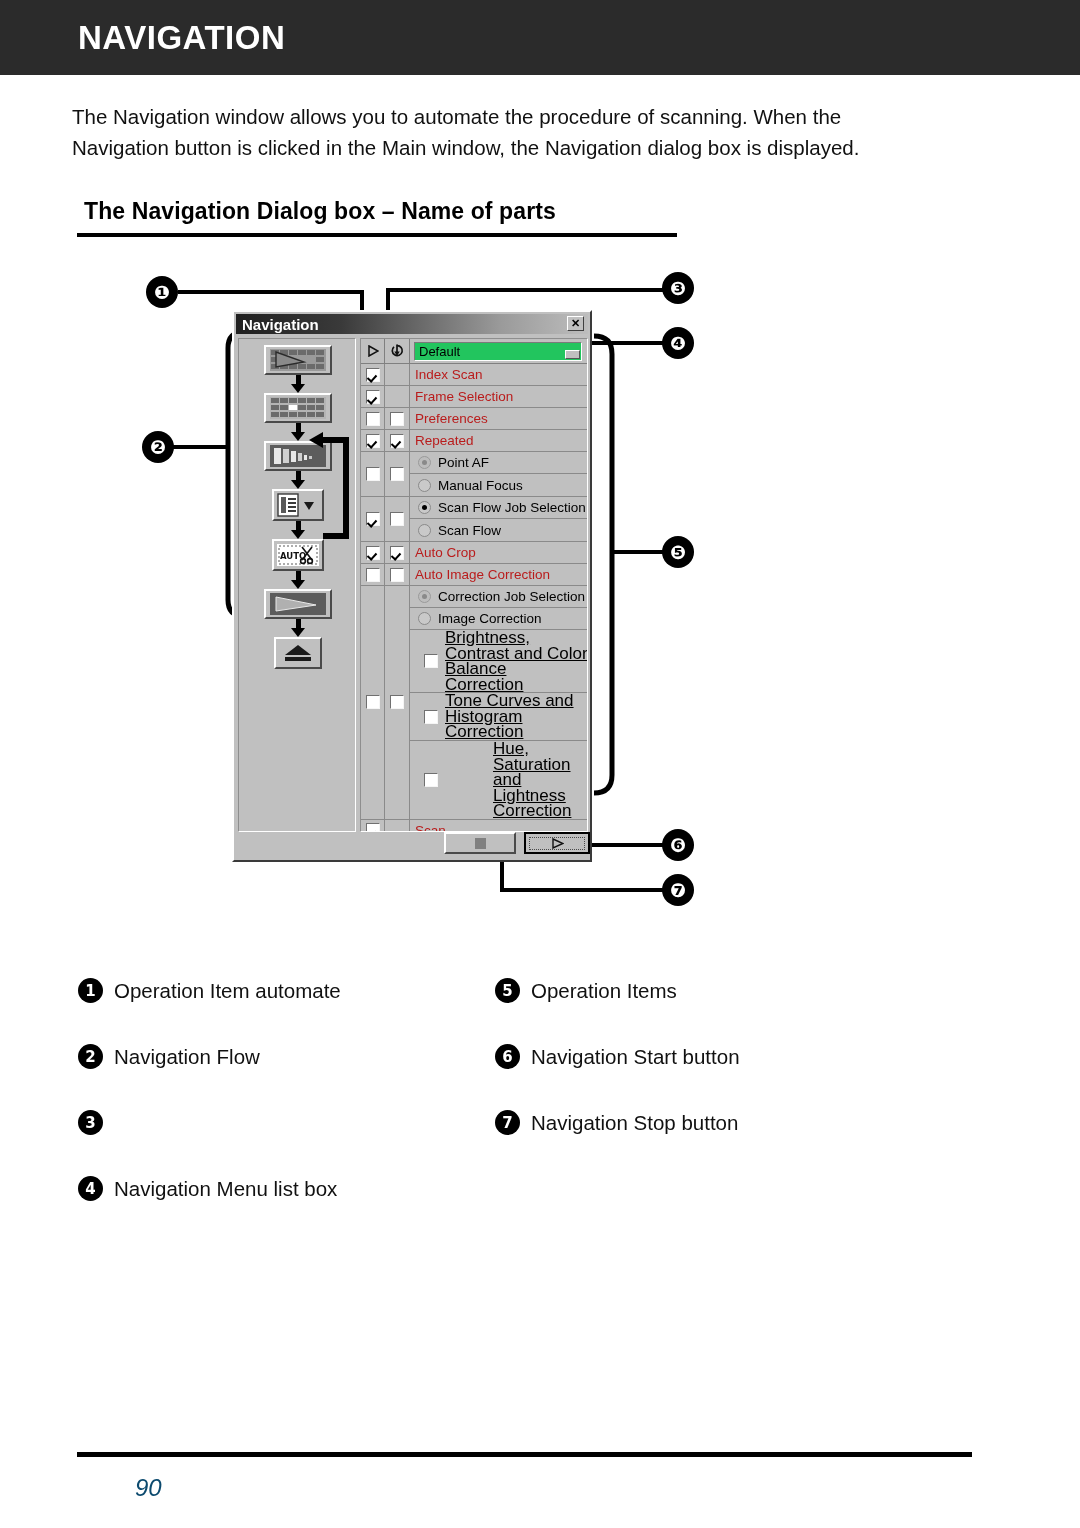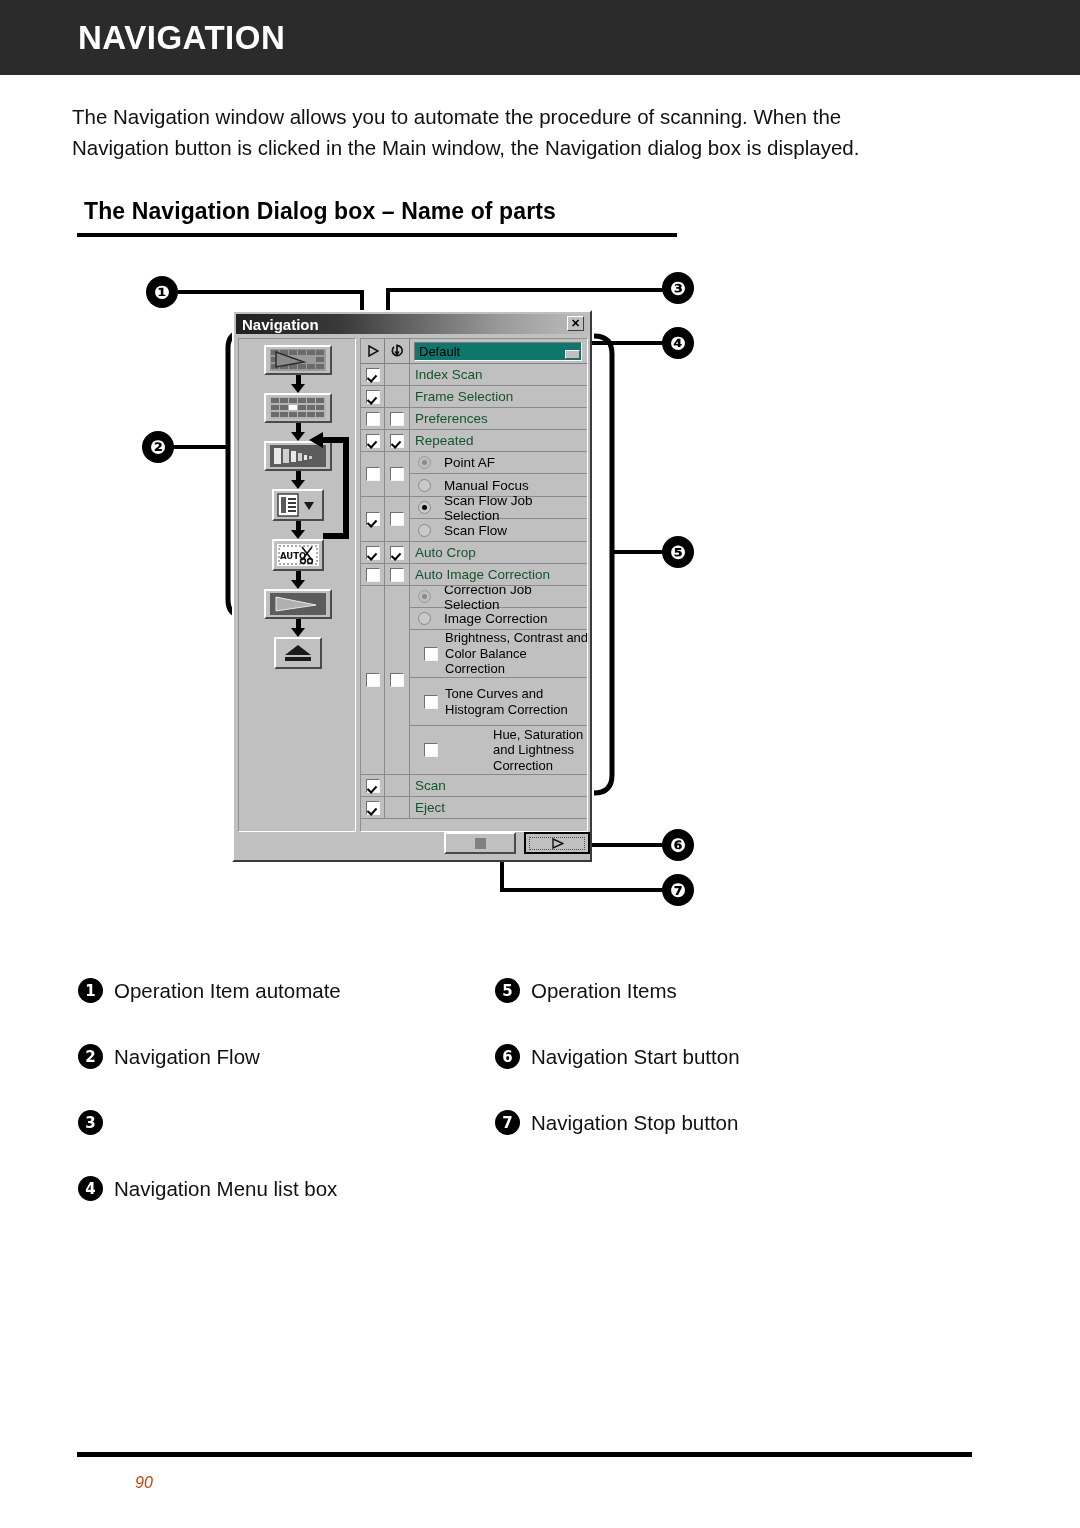--- a/index.html
+++ b/index.html
@@ -125,21 +125,21 @@
   }
   .hdr-cell{
     position:absolute;top:0;height:24px;
     border-right:1px solid #808080;box-sizing:border-box;
     display:flex;align-items:center;justify-content:center;
   }
   .hdr-play{left:0;width:24px;}
   .hdr-rep{left:24px;width:25px;}
   .menu-box{
     position:absolute;left:53px;top:3px;width:168px;height:19px;
-    background:#0f766e;
+    background:#22c55e;
     border-top:1.5px solid #7a7a7a;border-left:1.5px solid #7a7a7a;
     border-right:1.5px solid #ffffff;border-bottom:1.5px solid #ffffff;
     box-sizing:border-box;
   }
   .menu-text{
     position:absolute;left:4px;top:1px;font-size:13px;color:#000;
   }
   .menu-drop{
     position:absolute;right:1px;bottom:1px;width:15px;height:9px;background:#c0c0c0;
     border-top:1px solid #ffffff;border-left:1px solid #ffffff;
@@ -155,21 +155,21 @@
   }
   .col-a,.col-b{
     width:24px;flex:0 0 24px;
     border-right:1px solid #8a8a8a;
     display:flex;align-items:center;justify-content:center;
     box-sizing:border-box;
   }
   .col-b{width:25px;flex:0 0 25px;}
   .col-label{
     flex:1 1 auto;display:flex;align-items:center;
-    padding-left:5px;font-size:13.5px;color:#14532d;
+    padding-left:5px;font-size:13.5px;color:#b91c1c;
     box-sizing:border-box;
   }
   .row-h{height:22px;}
 
   
   .cb{
     width:14px;height:14px;background:#ffffff;
     border-top:1.5px solid #707070;border-left:1.5px solid #707070;
     border-right:1.5px solid #f5f5f5;border-bottom:1.5px solid #f5f5f5;
     box-sizing:border-box;position:relative;
@@ -199,30 +199,30 @@
   
   .grp{display:flex;width:228px;border-bottom:1px solid #8a8a8a;box-sizing:border-box;}
   .grp .col-a,.grp .col-b{align-items:center;}
   .grp-right{flex:1 1 auto;}
   .sub-row{
     height:22px;display:flex;align-items:center;
     border-bottom:1px solid #8a8a8a;box-sizing:border-box;
     padding-left:8px;
   }
   .sub-row:last-child{border-bottom:none;}
-  .sub-row .sub-label{margin-left:13px;font-size:13.5px;}
+  .sub-row .sub-label{margin-left:7px;font-size:13.5px;}
 
   .cgrp-row{
     display:flex;align-items:center;
     border-bottom:1px solid #8a8a8a;box-sizing:border-box;
     padding-left:14px;min-height:48px;
   }
   .cgrp-row:last-child{border-bottom:none;gap:48px;}
   .cgrp-row .cb{margin-right:7px;flex:0 0 14px;}
-  .cgrp-text{font-size:13px;line-height:15.5px;}
+  .cgrp-text{font-size:17px;line-height:15.5px;text-decoration:underline;}
 
   
   .btn-bar{
     position:absolute;left:4px;bottom:4px;width:352px;height:24px;
   }
   .btn{
     position:absolute;top:0;height:22px;
     background:#c0c0c0;
     border-top:2px solid #ffffff;border-left:2px solid #ffffff;
     border-right:2px solid #4a4a4a;border-bottom:2px solid #4a4a4a;
@@ -251,21 +251,21 @@
   .leg-num{
     width:25px;height:25px;border-radius:50%;background:#000;color:#fff;
     font-size:15px;font-weight:bold;
     display:flex;align-items:center;justify-content:center;
     font-family:"DejaVu Sans", sans-serif;flex:0 0 25px;
   }
   .leg-text{margin-left:11px;font-size:20.5px;color:#111;white-space:nowrap;}
 
   
   #footer-rule{position:absolute;left:77px;top:1452px;width:895px;height:5px;background:#000;}
-  #page-no{position:absolute;left:135px;top:1474px;font-size:16px;font-style:italic;color:#c2410c;}
+  #page-no{position:absolute;left:135px;top:1474px;font-size:24px;font-style:italic;color:#0c4a6e;}
 </style>
 </head>
 <body>
 
 <div id="header-band"></div>
 <div id="header-title">NAVIGATION</div>
 
 <div id="intro">The Navigation window allows you to automate the procedure of scanning. When the Navigation button is clicked in the Main window, the Navigation dialog box is displayed.</div>
 
 <div id="section-heading">The Navigation Dialog box – Name of parts</div>

